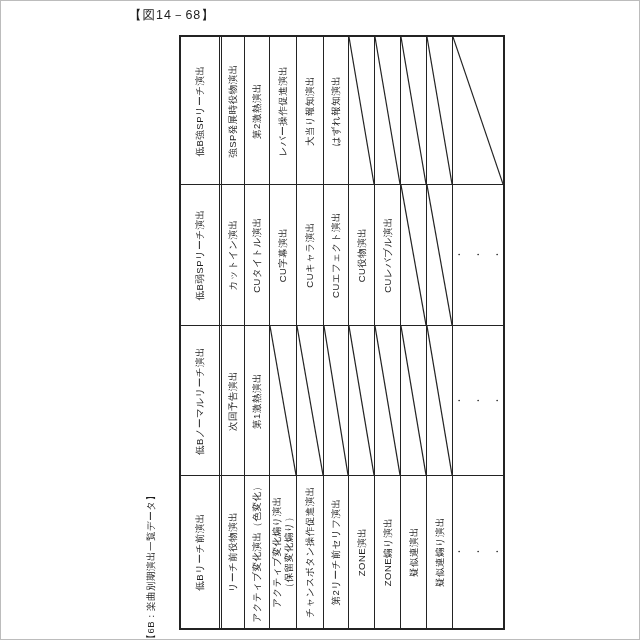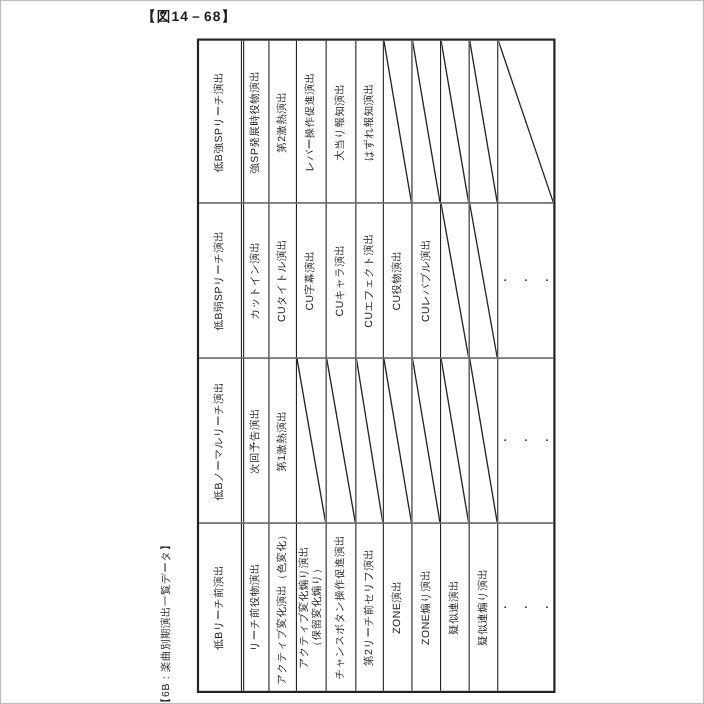--- a/index.html
+++ b/index.html
@@ -4,21 +4,21 @@
 <style>
   html,body{margin:0;padding:0;}
   body{
     width:640px;height:640px;position:relative;background:#ffffff;
     font-family:"Liberation Sans","DejaVu Sans",sans-serif;color:#1d1d1d;
     overflow:hidden;
   }
   .page-frame{position:absolute;inset:0;border:1px solid #bcbcbc;pointer-events:none;}
   .fig-label{
     position:absolute;left:129px;top:7px;
-    font-size:12.5px;font-weight:700;letter-spacing:1px;
+    font-size:12.5px;font-weight:400;letter-spacing:1px;
   }
   .effect-table{
     position:absolute;left:179px;top:35px;width:326px;height:595px;
     box-sizing:border-box;border:2px solid #232323;
     display:flex;flex-direction:column;background:#fff;
   }
   .band{
     display:flex;flex:0 0 auto;box-sizing:border-box;
     border-bottom:1px solid #232323;
   }

